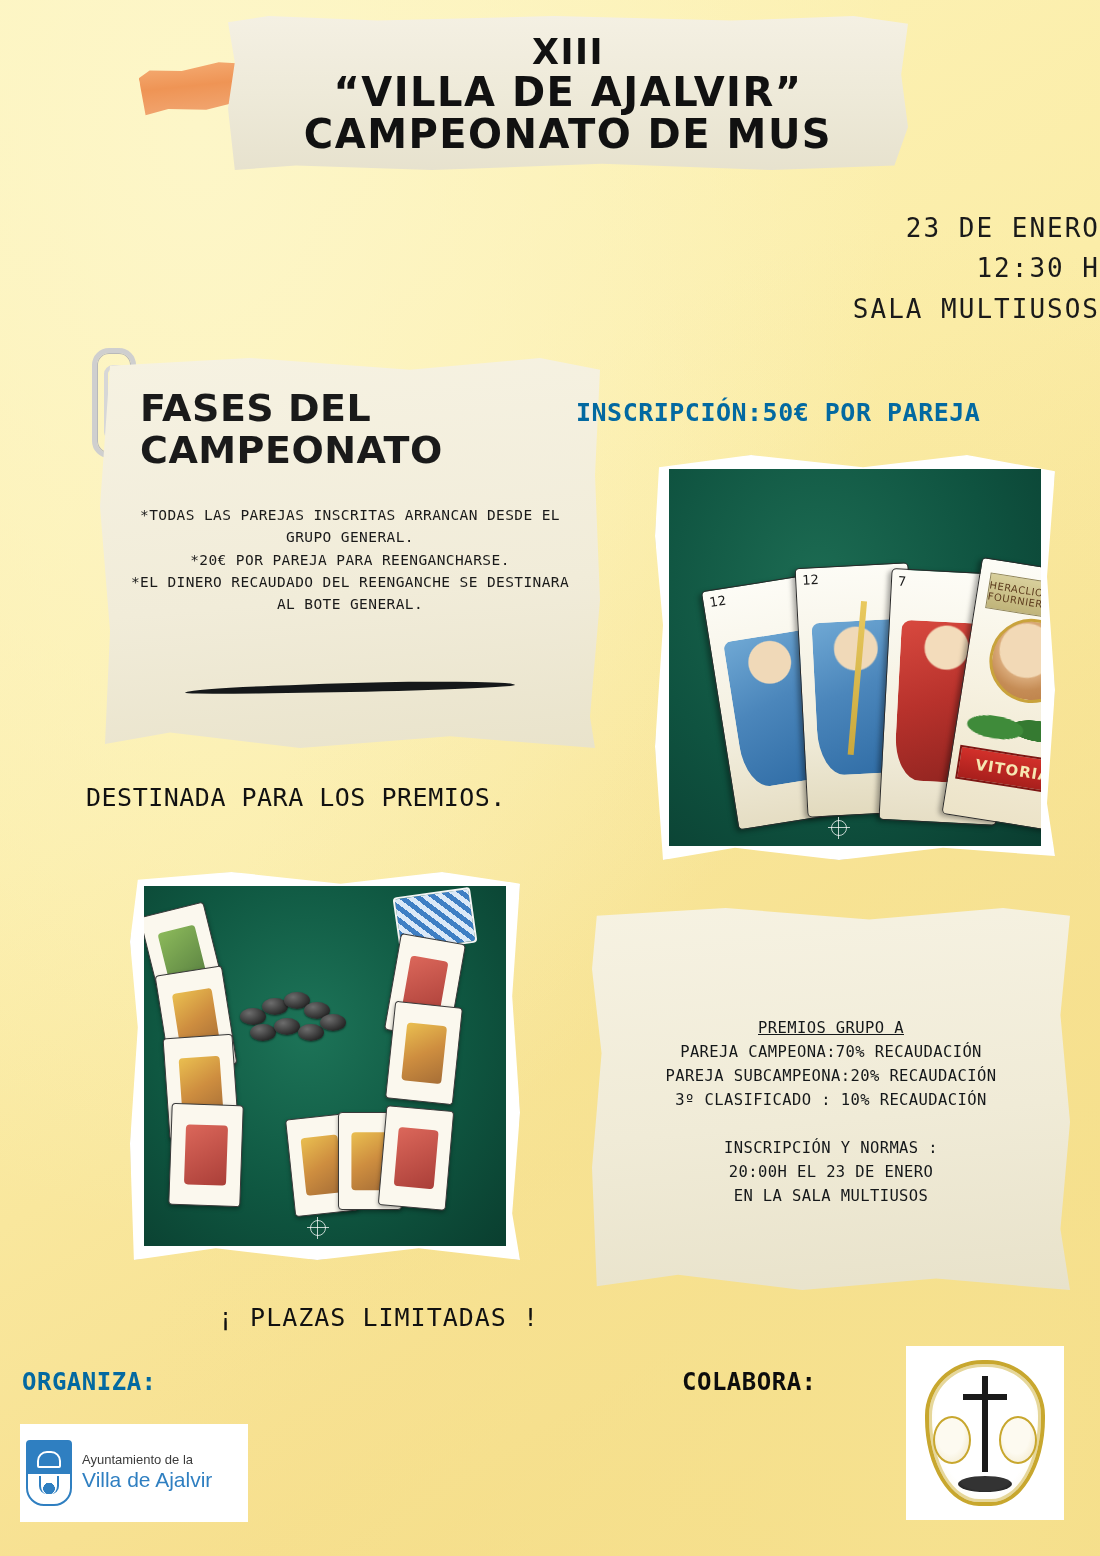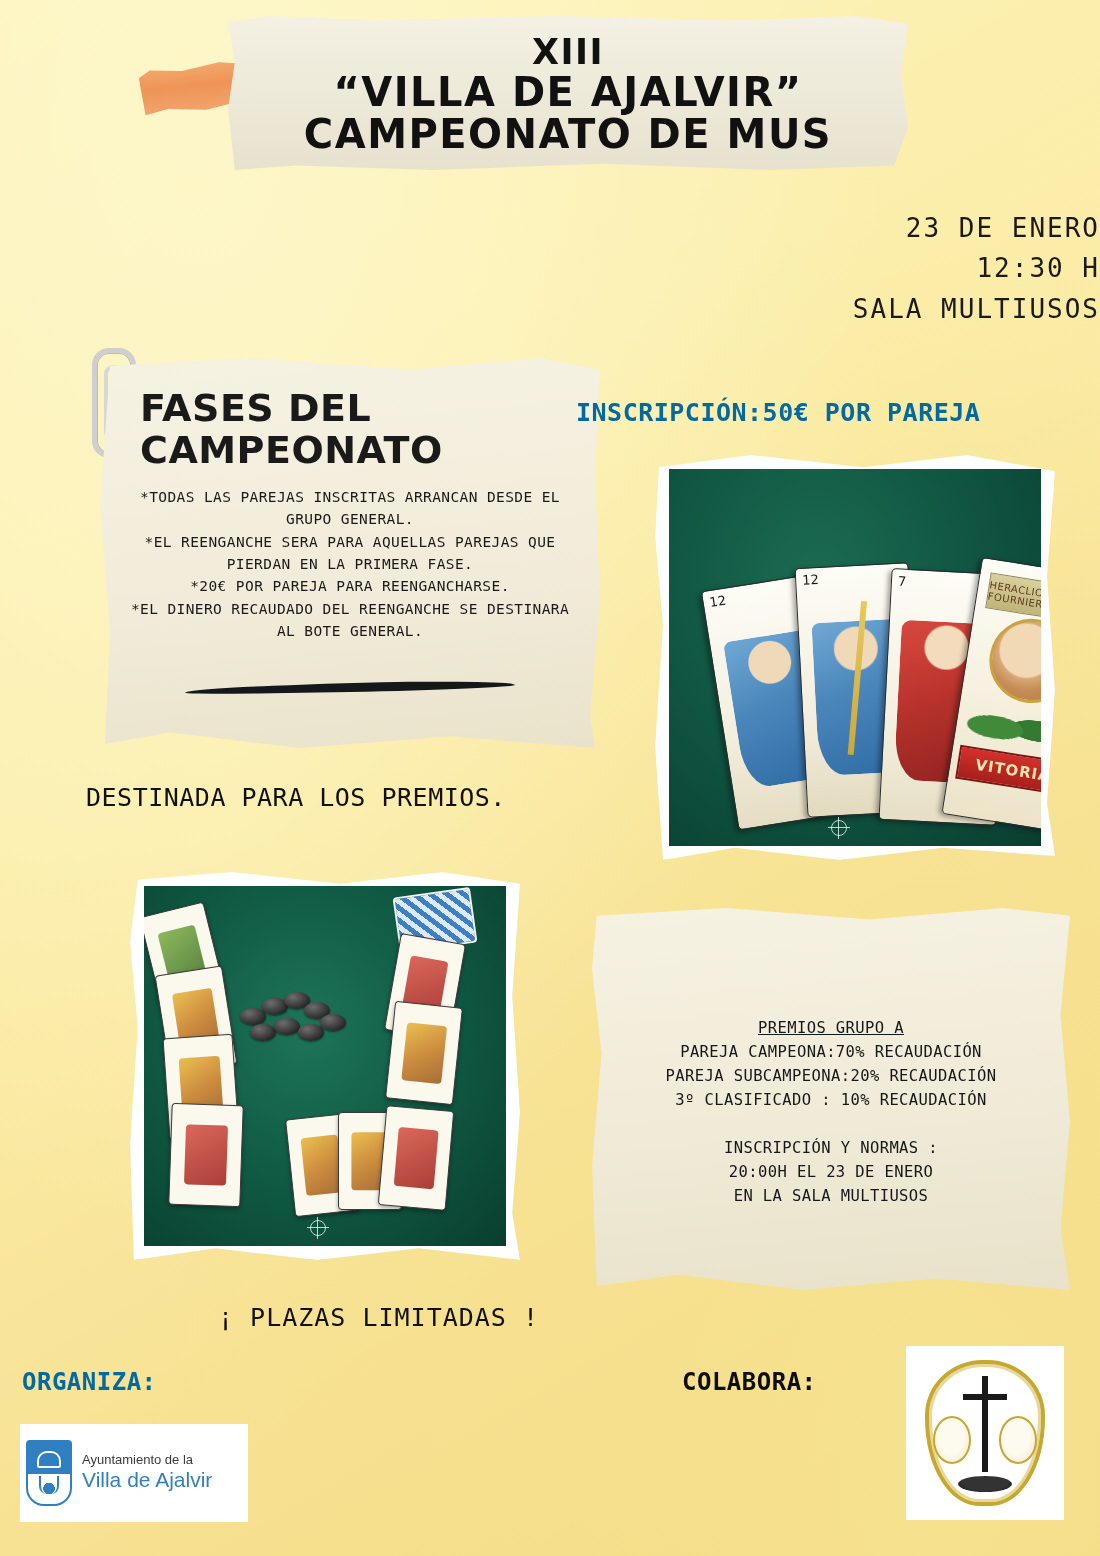--- a/index.html
+++ b/index.html
@@ -85,21 +85,21 @@
   }
   .fases-title {
     font-family: "DejaVu Sans", sans-serif;
     font-weight: bold;
     font-size: 38px;
     line-height: 1.1;
     padding: 30px 40px 0 40px;
     letter-spacing: 0.5px;
   }
   .fases-lines {
-    margin-top: 14px;
+    margin-top: 32px;
     padding: 0 26px;
     font-size: 14.5px;
     line-height: 1.55;
     text-align: center;
     letter-spacing: 0.4px;
   }
   .ink-stroke {
     position: absolute;
     left: 85px;
     bottom: 56px;
@@ -449,21 +449,20 @@
 
 <div class="clip"></div>
 
 <div class="fases-paper">
   <div class="fases-title">
     <div>FASES DEL</div>
     <div>CAMPEONATO</div>
   </div>
   <div class="fases-lines">
     <div>*TODAS LAS PAREJAS INSCRITAS ARRANCAN DESDE EL GRUPO GENERAL.</div>
-    <div>*EL REENGANCHE SERA PARA AQUELLAS PAREJAS QUE PIERDAN EN LA PRIMERA FASE.</div>
     <div>*20€ POR PAREJA PARA REENGANCHARSE.</div>
     <div>*EL DINERO RECAUDADO DEL REENGANCHE SE DESTINARA AL BOTE GENERAL.</div>
   </div>
   <div class="ink-stroke"></div>
 </div>
 
 <div class="inscripcion">INSCRIPCIÓN:50€ POR PAREJA</div>
 
 <div class="photo photo-cards">
   <div class="felt">

